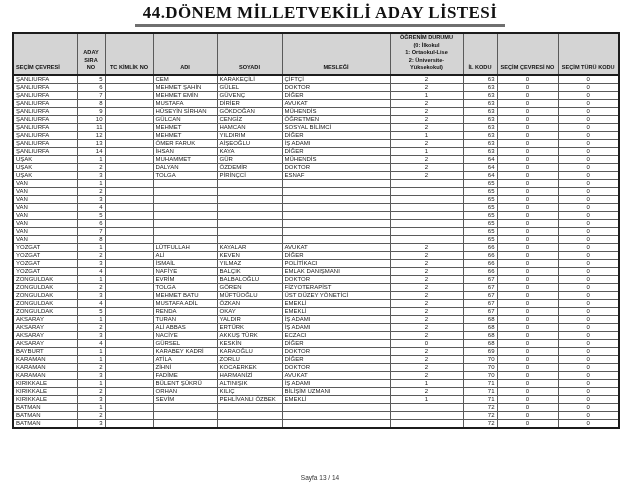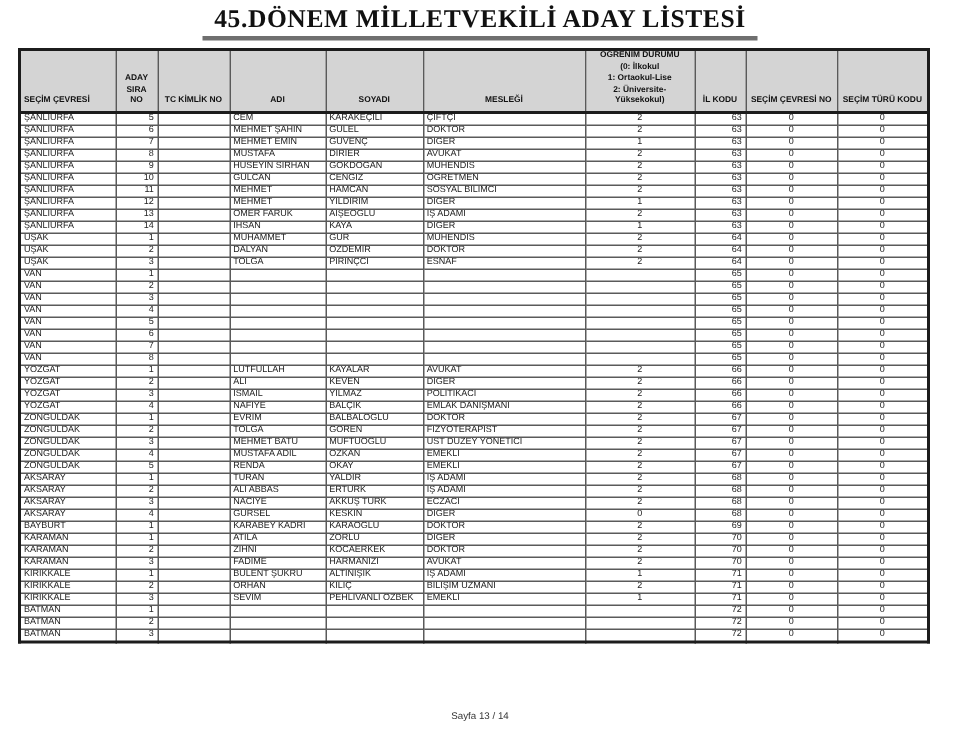--- a/index.html
+++ b/index.html
@@ -62,21 +62,21 @@
     position:absolute; top:474px; left:0; right:0;
     text-align:center;
     font-size:6.5px;
     color:#333;
   }
 </style>
 </head>
 <body>
 
 <div class="page">
-  <h1 class="title"><span class="underlined">45.DÖNEM MİLLETVEKİLİ ADAY LİSTESİ</span></h1>
+  <h1 class="title"><span class="underlined">44.DÖNEM MİLLETVEKİLİ ADAY LİSTESİ</span></h1>
 
   <table class="candidates">
     <thead>
       <tr id="header-row">
           <th style="width: 64px; text-align: left;">SEÇİM ÇEVRESİ</th>
           <th style="width: 28px; text-align: center;">ADAY
 SIRA NO</th>
           <th style="width: 48px; text-align: center;">TC KİMLİK NO</th>
           <th style="width: 64px; text-align: center;">ADI</th>
           <th style="width: 65px; text-align: center;">SOYADI</th>

